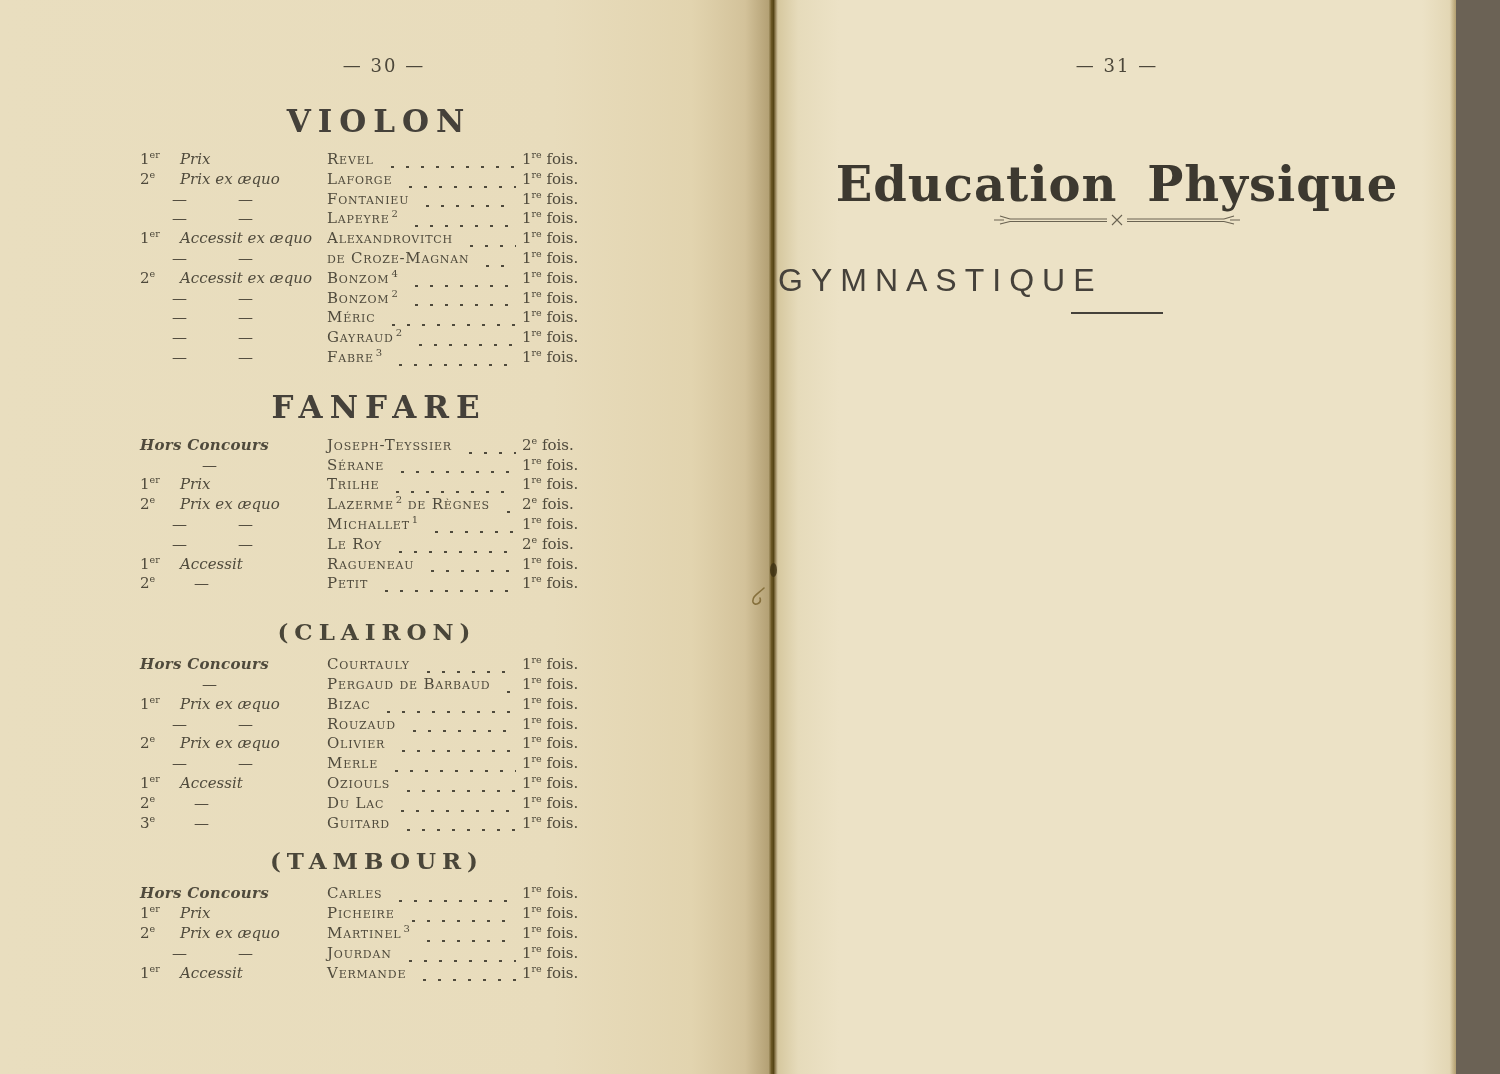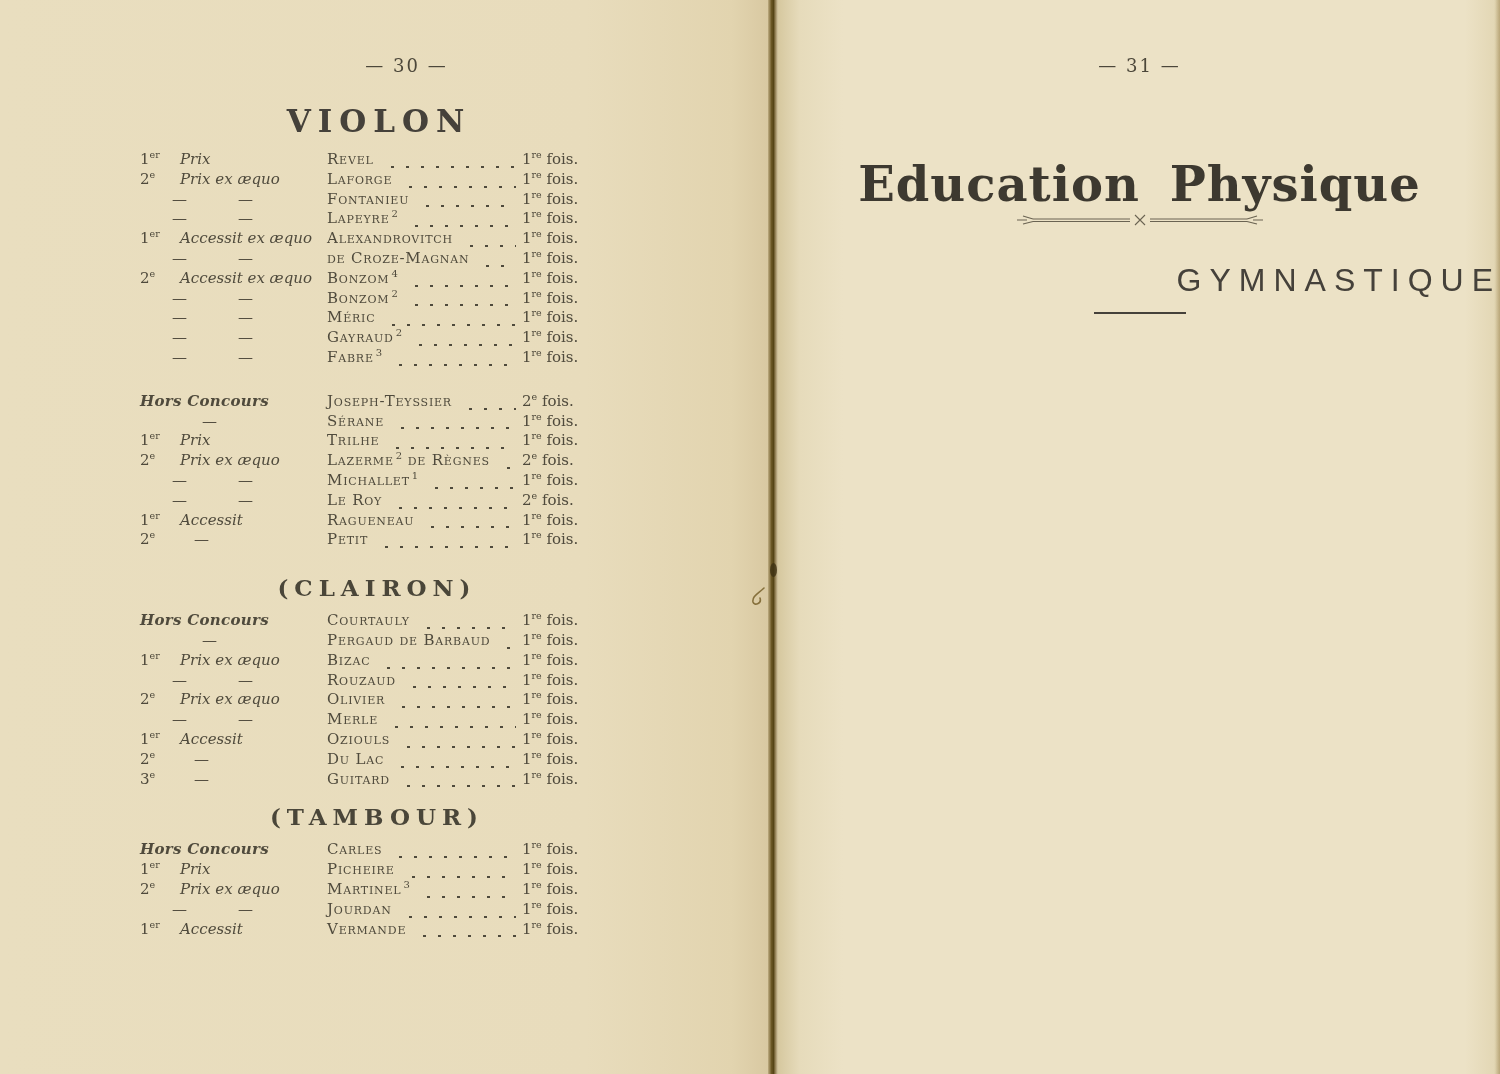--- a/index.html
+++ b/index.html
@@ -1,18 +1,18 @@
 <!DOCTYPE html>
 <html style="--paper-left: #e8dcbc; --paper-right: #ece2c6; --ink: #4f4a3c; --gutter: #5c4b1d;"><head>
 <meta charset="utf-8">
 <style>
   html,body{margin:0;padding:0;background:#6b6255;}
   .book{position:relative;width:1500px;height:1074px;overflow:hidden;
         font-family:"DejaVu Serif","Liberation Serif",serif;color:var(--ink,#4f4a3c);}
-  .page{position:absolute;top:0;height:1074px;padding-left:45px;}
+  .page{position:absolute;top:0;height:1074px;}
   .page-left{left:0;width:768px;
     background:linear-gradient(to right,#e9debf 0%,#e8dcbc 72%,#e2d4af 90%,#d3c29a 97%,#b5a276 100%);}
   .seam{position:absolute;left:768px;top:0;width:10px;height:1074px;
     background:linear-gradient(to right,#c0ae83 0%,#6a5724 35%,#564516 55%,#a6946a 80%,#d8cba6 100%);}
   .page-right{left:778px;width:678px;
     background:linear-gradient(to right,#d6c89f 0%,#e6dbbb 3%,#ece2c6 9%,#ece2c6 95%,#e3d7b5 99%,#cfbf94 100%);}
   .page-right::after{content:"";position:absolute;top:0;right:0;width:6px;height:100%;
     background:linear-gradient(to right,rgba(0,0,0,0),rgba(125,98,44,.35));}
 
   .page-num{position:absolute;top:55px;left:0;right:0;text-align:center;
@@ -45,21 +45,21 @@
   .nm sup{font-size:10px;margin-left:2px;}
   .leader{flex:1;align-self:stretch;margin:0 6px 0 5px;
     background-image:radial-gradient(circle,var(--ink,#4f4a3c) 1.2px,rgba(0,0,0,0) 1.45px);
     background-size:15px 6px;background-repeat:repeat-x;background-position:6px bottom;}
   .tm{flex:none;width:78px;}
 
   
   .main-title{position:absolute;top:156px;left:0;right:0;margin:0;text-align:center;
     font-size:48px;font-weight:700;letter-spacing:1px;word-spacing:12px;color:#3d3930;}
   .ornament{position:absolute;top:212px;left:50%;transform:translateX(-50%);}
-  .heading{position:absolute;top:262px;left:0;right:0;margin:0;text-align:right;
+  .heading{position:absolute;top:262px;left:0;right:0;margin:0;text-align:left;
     font-family:"Liberation Sans","DejaVu Sans",sans-serif;font-weight:400;
     font-size:32px;letter-spacing:8px;color:#45413a;}
   .heading::after{content:"";display:block;width:92px;height:2px;background:#45413a;margin:13px auto 0;}
 
   
   .pen-mark{position:absolute;left:748px;top:585px;}
   .gutter-stain{position:absolute;left:770px;top:563px;width:7px;height:14px;border-radius:50%;
     background:#3f3213;opacity:.8;}
 </style>
 </head>
@@ -144,20 +144,21 @@
           </div>
           <div class="row dd">
             <span class="a1 dash">—</span>
             <span class="a2 dash">—</span>
             <span class="nm">Fabre<sup>3</sup></span>
             <span class="leader"></span>
             <span class="tm">1<sup>re</sup>&nbsp;fois.</span>
           </div>
         </div>
         <div class="section sec-1">
+          <div class="display-title">FANFARE</div>
           <div class="row">
             <span class="hc">Hors Concours</span>
             <span class="nm">Joseph-Teyssier</span>
             <span class="leader"></span>
             <span class="tm">2<sup>e</sup>&nbsp;fois.</span>
           </div>
           <div class="row">
             <span class="a1"></span>
             <span class="a2 cd">—</span>
             <span class="nm">Sérane</span>

